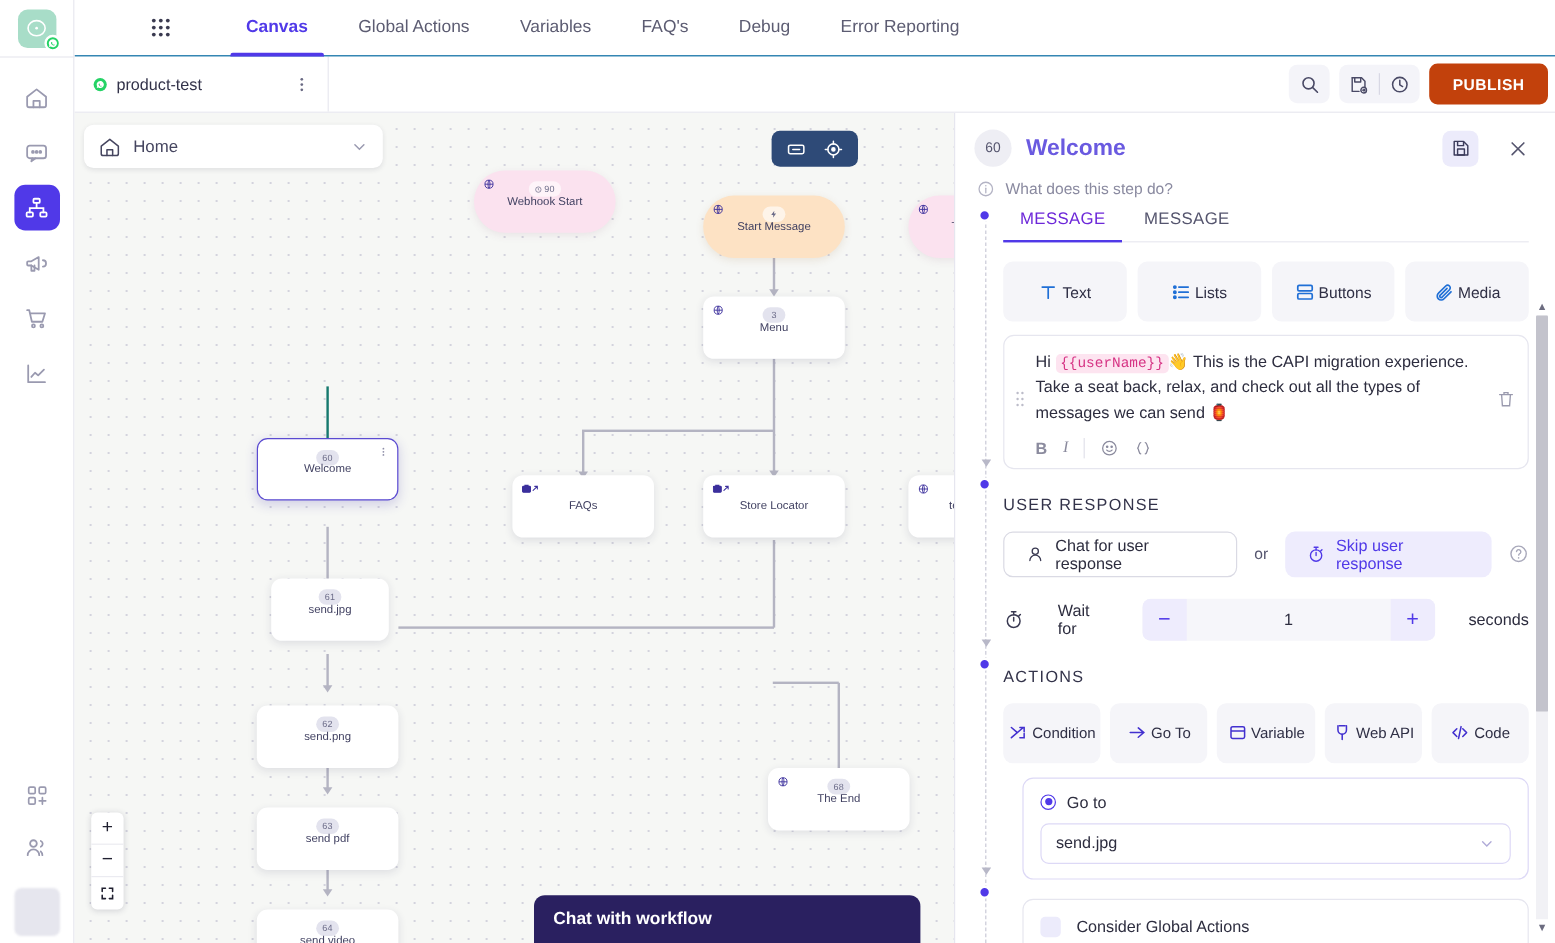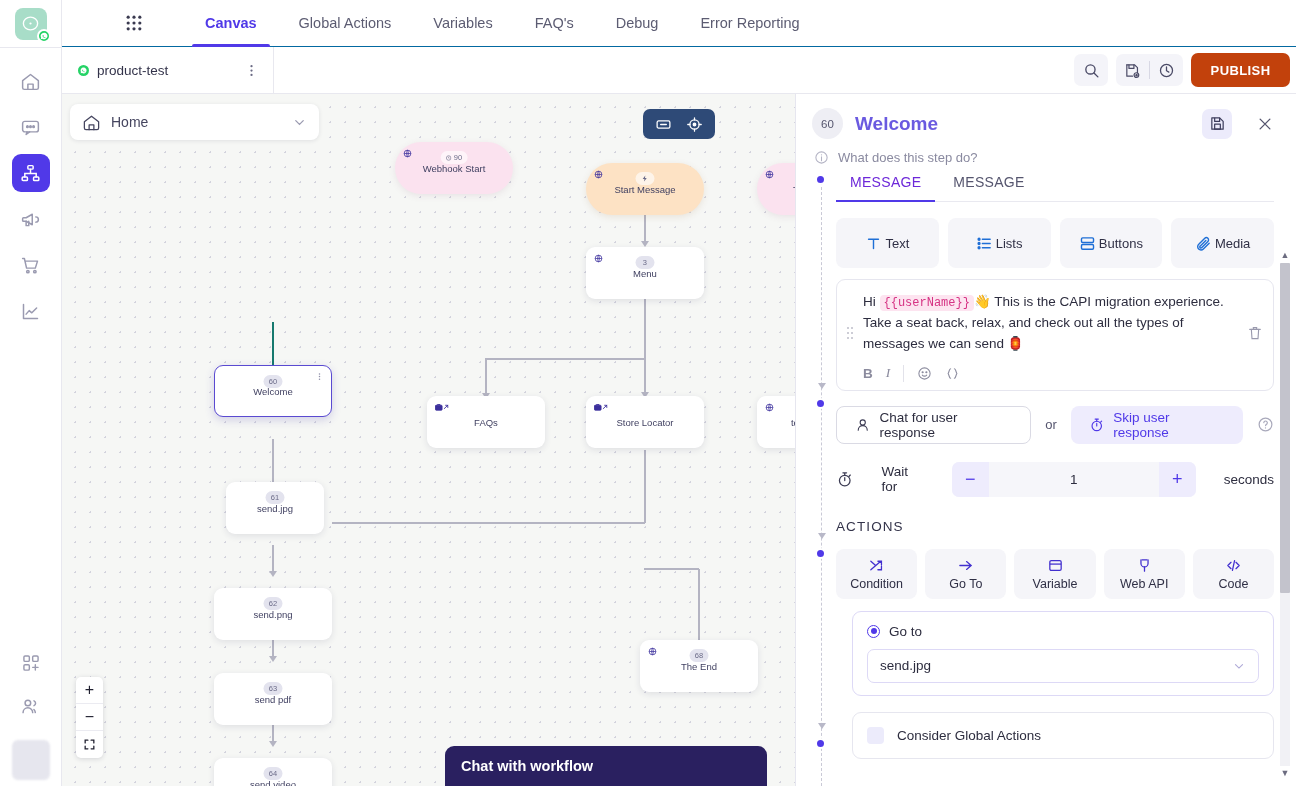--- a/index.html
+++ b/index.html
@@ -287,21 +287,21 @@
   .stepper .sbtn {
     width: 37px; height: 35px; background: #eeecfd; color: #5039e8; font-size: 18px;
     display: flex; align-items: center; justify-content: center; cursor: pointer;
   }
   .stepper .sval { flex: 1; text-align: center; font-size: 13.5px; color: #2d2d3f; }
   .seconds { font-size: 13.5px; color: #2d2d3f; }
 
   .action-row { display: flex; gap: 8px; margin-top: 15px; }
   .action-card {
     flex: 1; height: 50px; background: #f5f5f9; border-radius: 8px;
-    display: flex; flex-direction: column; align-items: center; justify-content: center;
+    display: flex; flex-direction: row; align-items: center; justify-content: center;
     gap: 3px; cursor: pointer; color: #2f2f45; font-size: 12.5px;
   }
   .action-card .ai { color: #4230cf; display: flex; }
 
   .goto-box {
     margin: 12px 0 0 16px; border: 1px solid #ddd9f6; border-radius: 9px; padding: 12px 14px;
   }
   .radio-line { display: flex; align-items: center; gap: 9px; font-size: 13.5px; color: #2d2d3f; }
   .radio {
     width: 13px; height: 13px; border-radius: 50%; border: 1.5px solid #5039e8;
@@ -801,20 +801,21 @@
               </svg>
             </span>
             <span>
               <svg width="15" height="15" viewBox="0 0 24 24" fill="none" stroke="currentColor" stroke-width="1.7" stroke-linecap="round">
                 <path d="M9 4.5C6.5 4.5 7 9 5 12c2 3 1.5 7.5 4 7.5M15 4.5c2.5 0 2 4.5 4 7.5-2 3-1.5 7.5-4 7.5"></path>
               </svg>
             </span>
           </div>
         </div>
 
+        <div class="sec-title">USER RESPONSE</div>
         <div class="resp-row">
           <div class="resp-btn outline">
             <svg width="16" height="16" viewBox="0 0 24 24" fill="none" stroke="#3a3a52" stroke-width="1.7" stroke-linecap="round">
               <circle cx="12" cy="8" r="4"></circle>
                 <path d="M5 20a7 7 0 0114 0"></path>
             </svg>
             <span>Chat for user response</span>
           </div>
           <span class="or-text">or</span>
           <div class="resp-btn filled">

